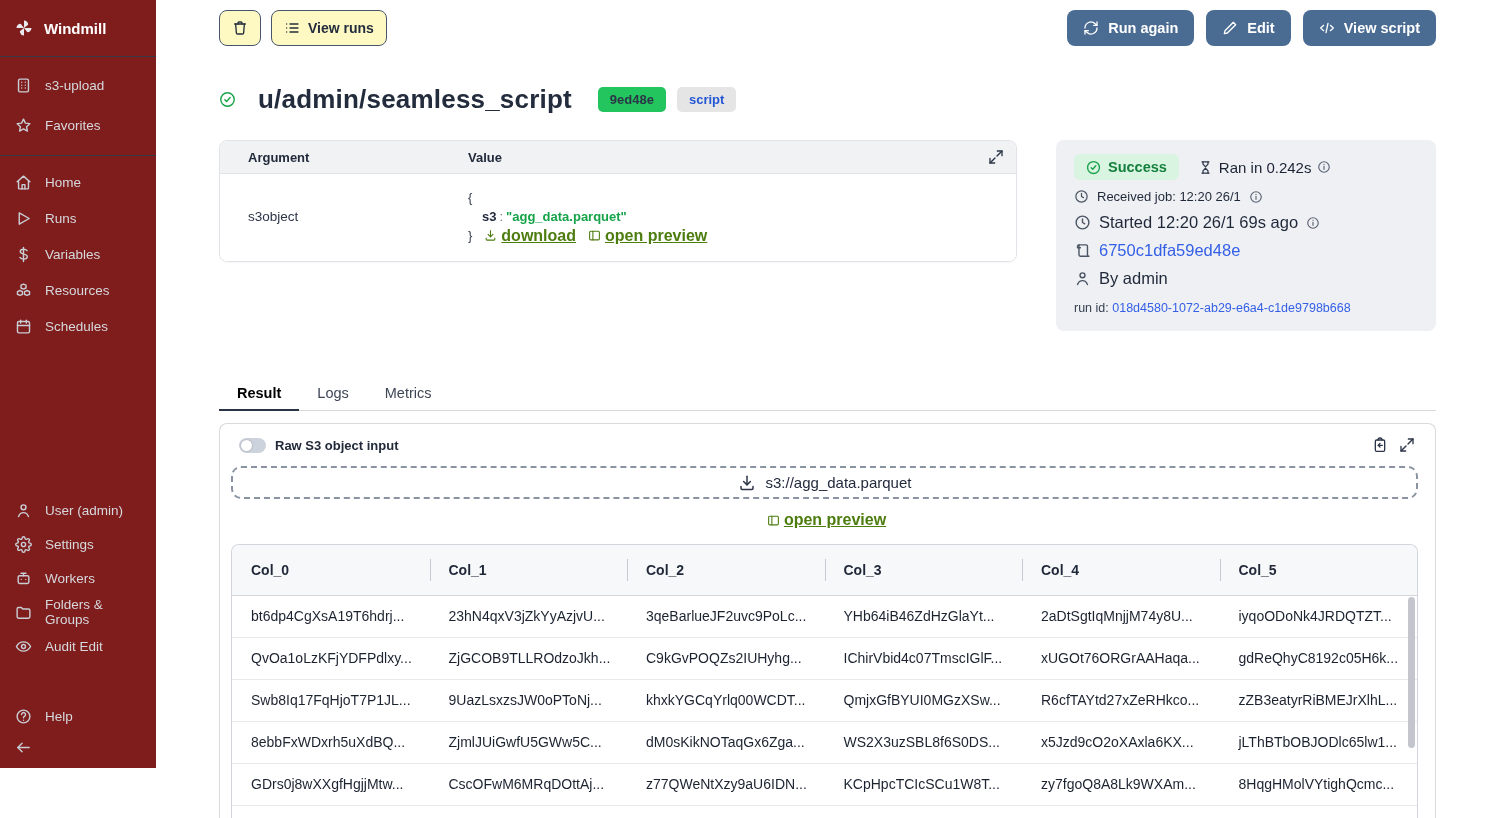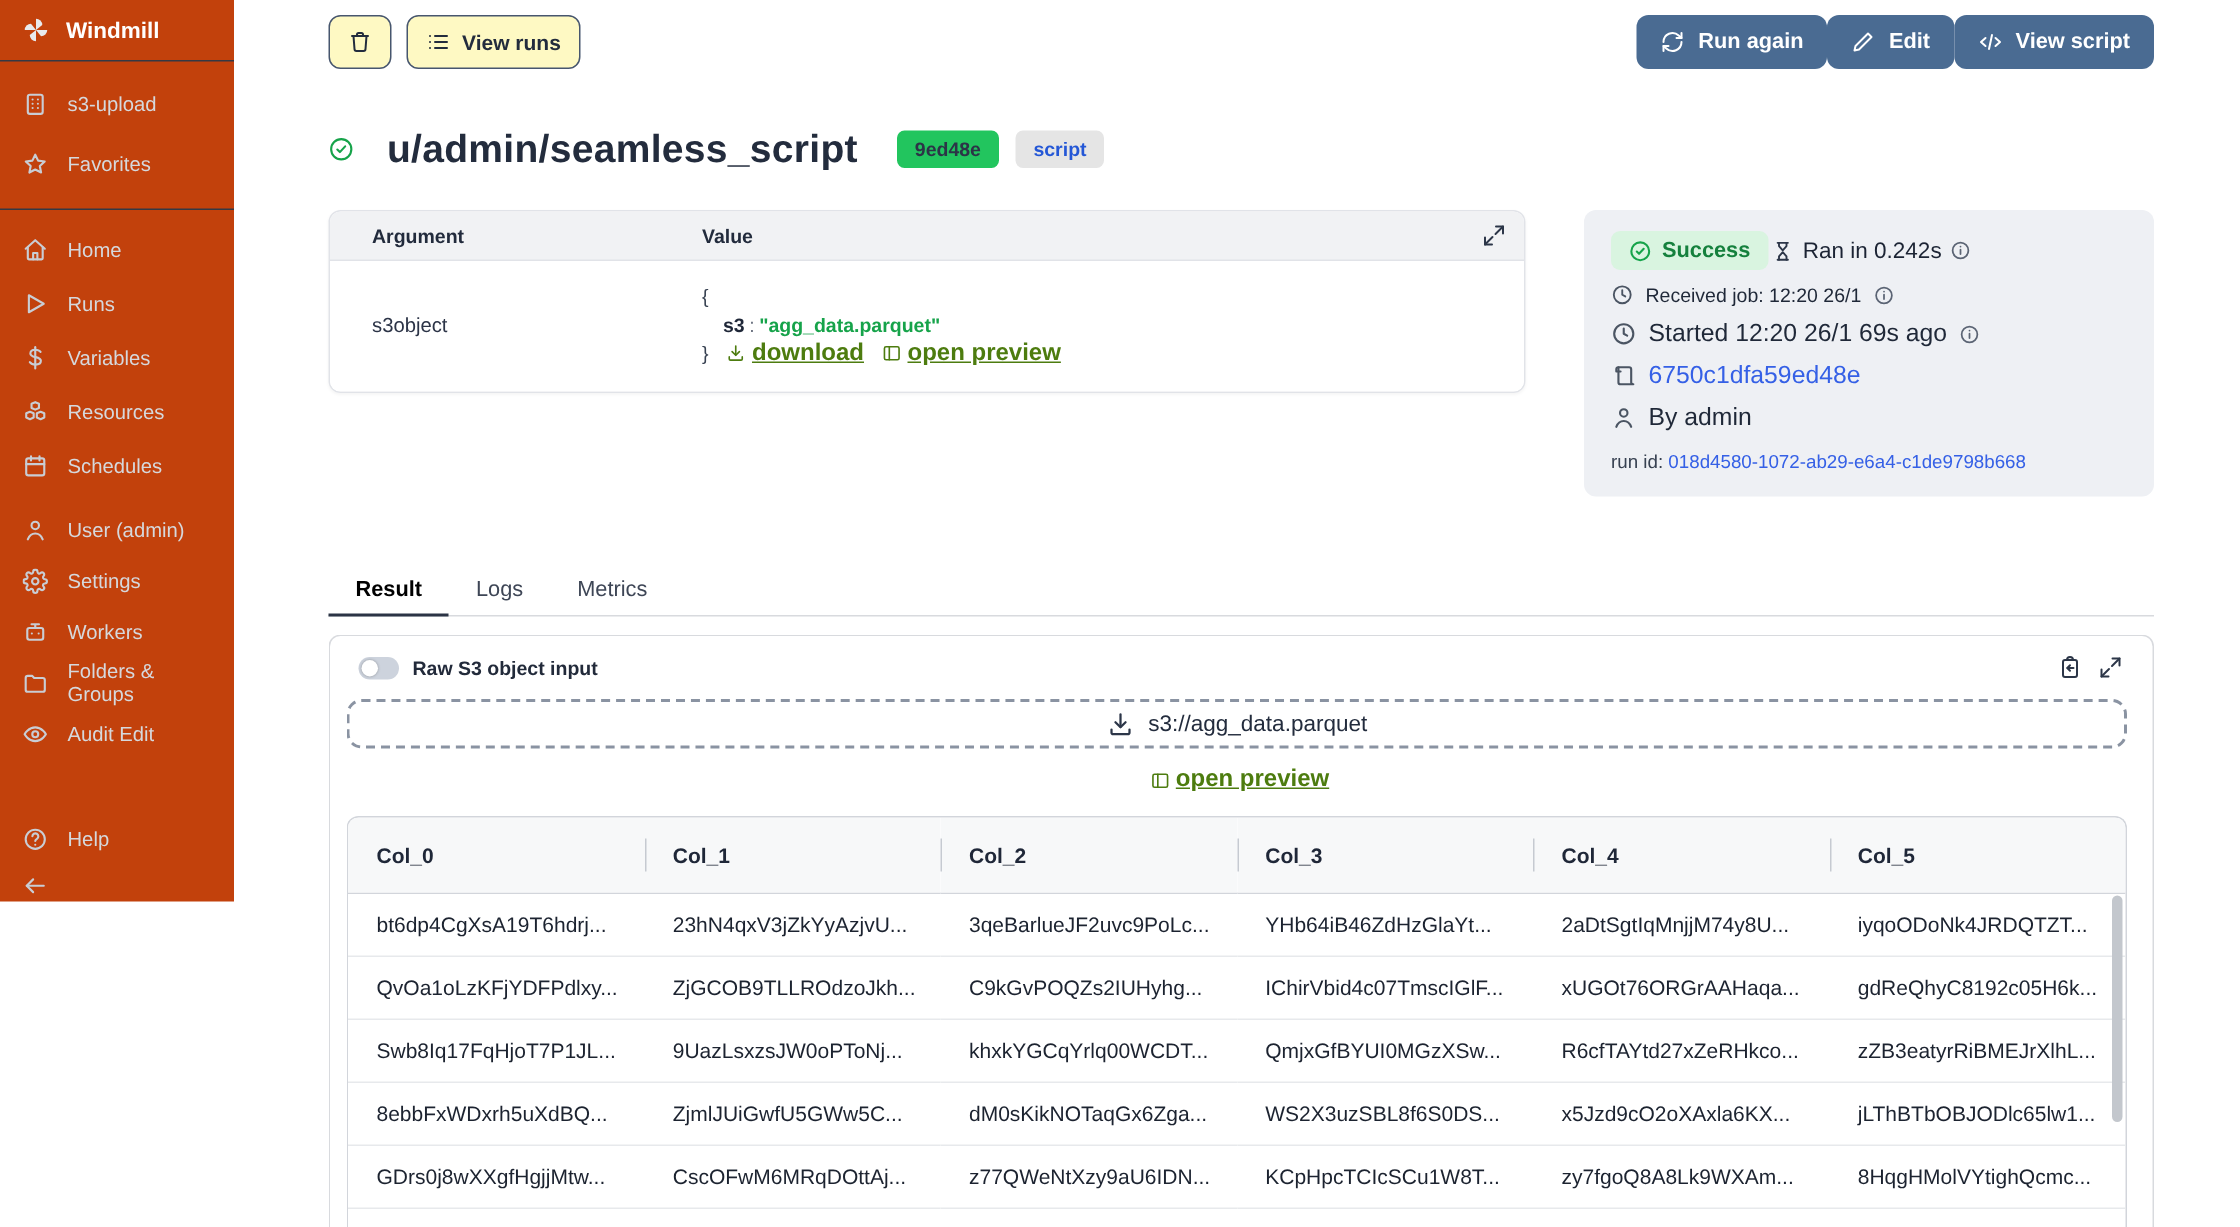--- a/index.html
+++ b/index.html
@@ -6,22 +6,22 @@
   html,body { width:1493px; height:818px; overflow:hidden; }
   body {
     font-family: "Liberation Sans", sans-serif;
     background:#ffffff; color:#232c3d;
     display:flex;
   }
   svg { display:block; }
 
   
   .sidebar {
-    width:156px; min-width:156px; height:601px;
-    background:#c2410c; color:#d6d8dc;
+    width:156px; min-width:156px; height:768px;
+    background:#7f1d1d; color:#d6d8dc;
     display:flex; flex-direction:column;
     padding-top:10px;
   }
   .brand { display:flex; align-items:center; gap:10px; padding:0 14px; height:36px;
            color:#ffffff; font-weight:700; font-size:15px; }
   .sb-divider { border-top:1px solid #343945; margin-top:10px; }
   .sb-group { padding-top:8px; }
   .sb-item { display:flex; align-items:center; gap:13px; padding:0 15px;
              height:40px; font-size:13.5px; color:#d6d8dc; cursor:pointer; }
   .sb-item.compact { height:36px; }
@@ -37,21 +37,21 @@
   
   .toolbar { margin-top:10px; display:flex; justify-content:space-between; align-items:center; }
   .tb-left { display:flex; gap:10px; }
   .btn-outline {
     display:flex; align-items:center; gap:8px; height:36px; padding:0 12px;
     background:#fef9c3; border:1px solid #47566e; border-radius:8px;
     color:#232c3d; font-weight:700; font-size:14px; cursor:pointer;
     font-family: "Liberation Sans", sans-serif;
   }
   .btn-outline .ic { width:16px; height:16px; }
-  .tb-right { display:flex; gap:0; }
+  .tb-right { display:flex; gap:12px; }
   .btn-solid {
     display:flex; align-items:center; gap:9px; height:36px; padding:0 16px;
     background:#4a6b92; border:none; border-radius:8px;
     color:#ffffff; font-weight:700; font-size:14.5px; cursor:pointer;
     font-family: "Liberation Sans", sans-serif;
   }
   .btn-solid .ic { width:16px; height:16px; }
 
   
   .title-row { margin-top:38px; display:flex; align-items:center; }
@@ -81,21 +81,21 @@
   .json-string { color:#16a34a; font-weight:600; }
   .json-indent { padding-left:14px; }
   .json-links { display:flex; align-items:center; gap:12px; }
   .mini-link { display:flex; align-items:center; gap:4px; font-size:16px; font-weight:700;
                color:#4d7c0f; cursor:pointer;justify-content:center; }
   .mini-link span { text-decoration:underline; }
   .mini-link .ic { width:13px; height:13px; }
 
   
   .run-info { width:380px; background:#eef0f4; border-radius:8px; padding:14px 18px 16px; }
-  .ri-row1 { display:flex; align-items:center; gap:2px; }
+  .ri-row1 { display:flex; align-items:center; gap:19px; }
   .success-badge { display:flex; align-items:center; gap:7px; background:#d9f4e0;
                    color:#15803d; font-size:14.5px; font-weight:700; padding:5px 12px;
                    border-radius:6px; }
   .success-badge .ic { width:15px; height:15px; color:#16a34a; }
   .duration { display:flex; align-items:center; gap:6px; font-size:15px; font-weight:400; color:#1c2434; }
   .duration .ic { width:15px; height:15px; color:#2c3648; }
   .ic-info { width:14px; height:14px; color:#5b6474; cursor:pointer; }
   .ri-row { display:flex; align-items:center; gap:8px; margin-top:9px; color:#1f2838; }
   .ri-sm { font-size:13px; }
   .ri-lg { font-size:16.5px; }

